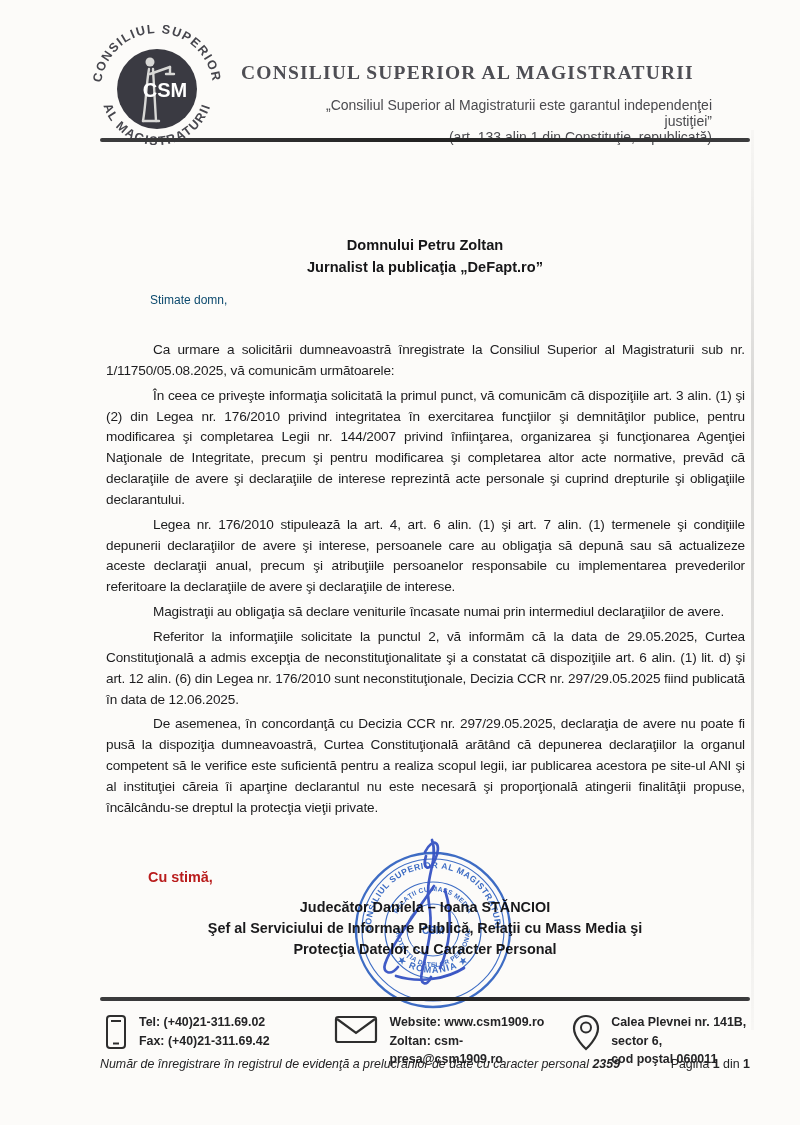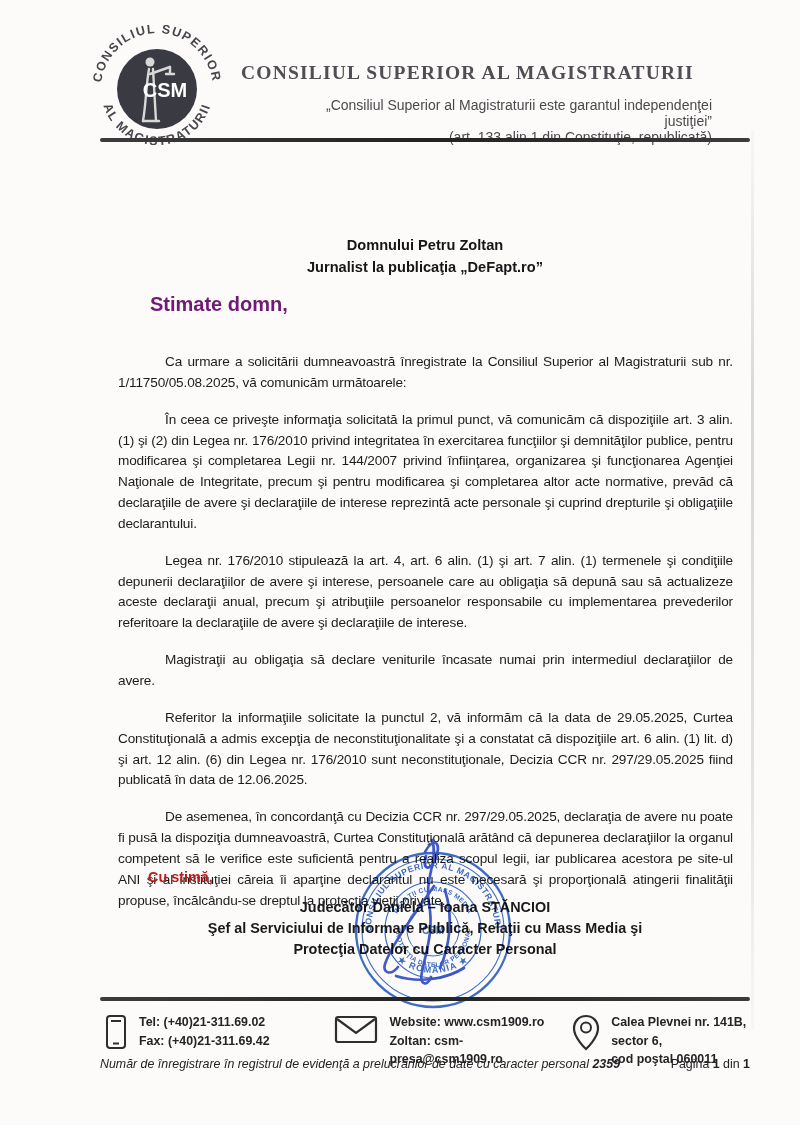--- a/index.html
+++ b/index.html
@@ -45,27 +45,27 @@
   }
   .dept .addr-no{text-align:left;}
   
   .recipient{
     position:absolute;left:102px;top:235px;width:646px;
     text-align:center;font-weight:bold;font-size:14.6px;line-height:21.5px;color:#161618;
   }
   
   .salutation{
     position:absolute;left:150px;top:293px;
-    font-weight:bold;font-size:20px;color:#701a75;
+    font-weight:normal;font-size:12px;color:#0c4a6e;
   }
   .body-text{
     position:absolute;left:102px;top:336px;width:647px;
   }
   .body-text p{
-    margin:16px;text-indent:47px;text-align:justify;
+    margin:4px;text-indent:47px;text-align:justify;
     font-size:13.6px;line-height:20.85px;letter-spacing:-0.15px;color:#1c1c1e;
   }
   
   .closing-salute{
     position:absolute;left:148px;top:869px;
     font-weight:bold;font-size:14.4px;color:#b91c1c;
   }
   .signature-block{
     position:absolute;left:102px;top:897px;width:646px;
     text-align:center;font-weight:bold;font-size:14.4px;line-height:21px;color:#1a1a1c;

